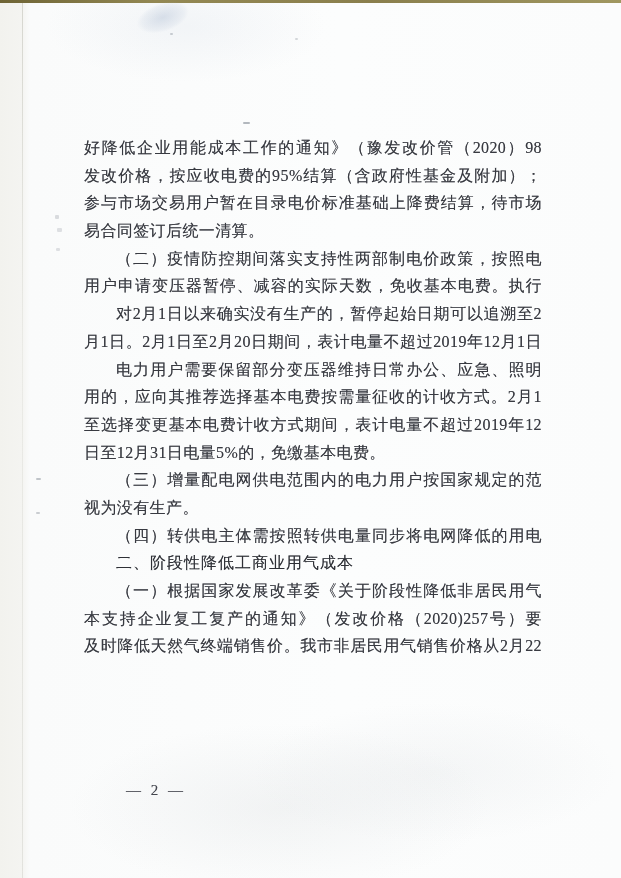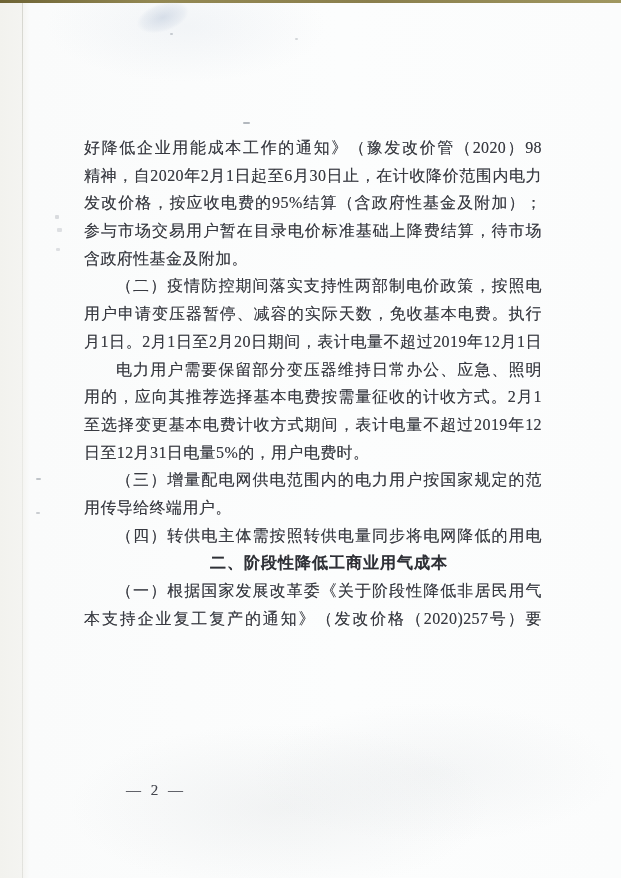--- a/index.html
+++ b/index.html
@@ -68,24 +68,23 @@
     white-space: normal;
     overflow: hidden;
   }
   .line.j {
     text-align: justify;
     text-align-last: justify;
   }
   .line.ind { text-indent: 2em; }
   .line.h {
     font-family: "Liberation Sans", "DejaVu Sans", sans-serif;
-    font-weight: 700;
+    font-weight: 400;
     color: #2e3036;
     letter-spacing: 1px;
-    text-align: center;
   }
   .page-num {
     position: absolute;
     left: 126px; top: 782px;
     color: #44464e;
     font-size: 15px;
     letter-spacing: 3px;
     text-shadow: 0 0 0.5px rgba(68,70,78,0.5);
   }
 </style>
@@ -100,33 +99,34 @@
   <div class="speck sp2"></div>
   <div class="speck sp3"></div>
   <div class="speck sp4"></div>
   <div class="speck sp5"></div>
   <div class="speck sp6"></div>
   <div class="speck sp7"></div>
   <div class="speck sp8"></div>
 
   <div class="doc-body">
       <div class="line j">好降低企业用能成本工作的通知》（豫发改价管（2020）98号）</div>
-      <div class="line j">精神，自2020年2月1日起至6月30日止，在计收降价范围内电力</div>
       <div class="line j">发改价格，按应收电费的95%结算（含政府性基金及附加）；</div>
       <div class="line j">参与市场交易用户暂在目录电价标准基础上降费结算，待市场交</div>
-      <div class="line">含政府性基金及附加。</div>
+      <div class="line">易合同签订后统一清算。</div>
       <div class="line ind j">（二）疫情防控期间落实支持性两部制电价政策，按照电力</div>
       <div class="line j">用户申请变压器暂停、减容的实际天数，免收基本电费。执行时</div>
+      <div class="line ind j">对2月1日以来确实没有生产的，暂停起始日期可以追溯至2</div>
       <div class="line j">月1日。2月1日至2月20日期间，表计电量不超过2019年12月1日至</div>
       <div class="line ind j">电力用户需要保留部分变压器维持日常办公、应急、照明使</div>
       <div class="line j">用的，应向其推荐选择基本电费按需量征收的计收方式。2月1日</div>
       <div class="line j">至选择变更基本电费计收方式期间，表计电量不超过2019年12月1</div>
-      <div class="line">日至12月31日电量5%的，用户电费时。</div>
+      <div class="line">日至12月31日电量5%的，免缴基本电费。</div>
       <div class="line ind j">（三）增量配电网供电范围内的电力用户按国家规定的范围</div>
-      <div class="line">用传导给终端用户。</div>
+      <div class="line">视为没有生产。</div>
       <div class="line ind j">（四）转供电主体需按照转供电量同步将电网降低的用电费</div>
       <div class="line ind h">二、阶段性降低工商业用气成本</div>
       <div class="line ind j">（一）根据国家发展改革委《关于阶段性降低非居民用气成</div>
       <div class="line j">本支持企业复工复产的通知》（发改价格（2020)257号）要求，</div>
+      <div class="line j">及时降低天然气终端销售价。我市非居民用气销售价格从2月22</div>
     </div>
 
   <div class="page-num">— 2 —</div>
 </div>
 
 </body></html>

